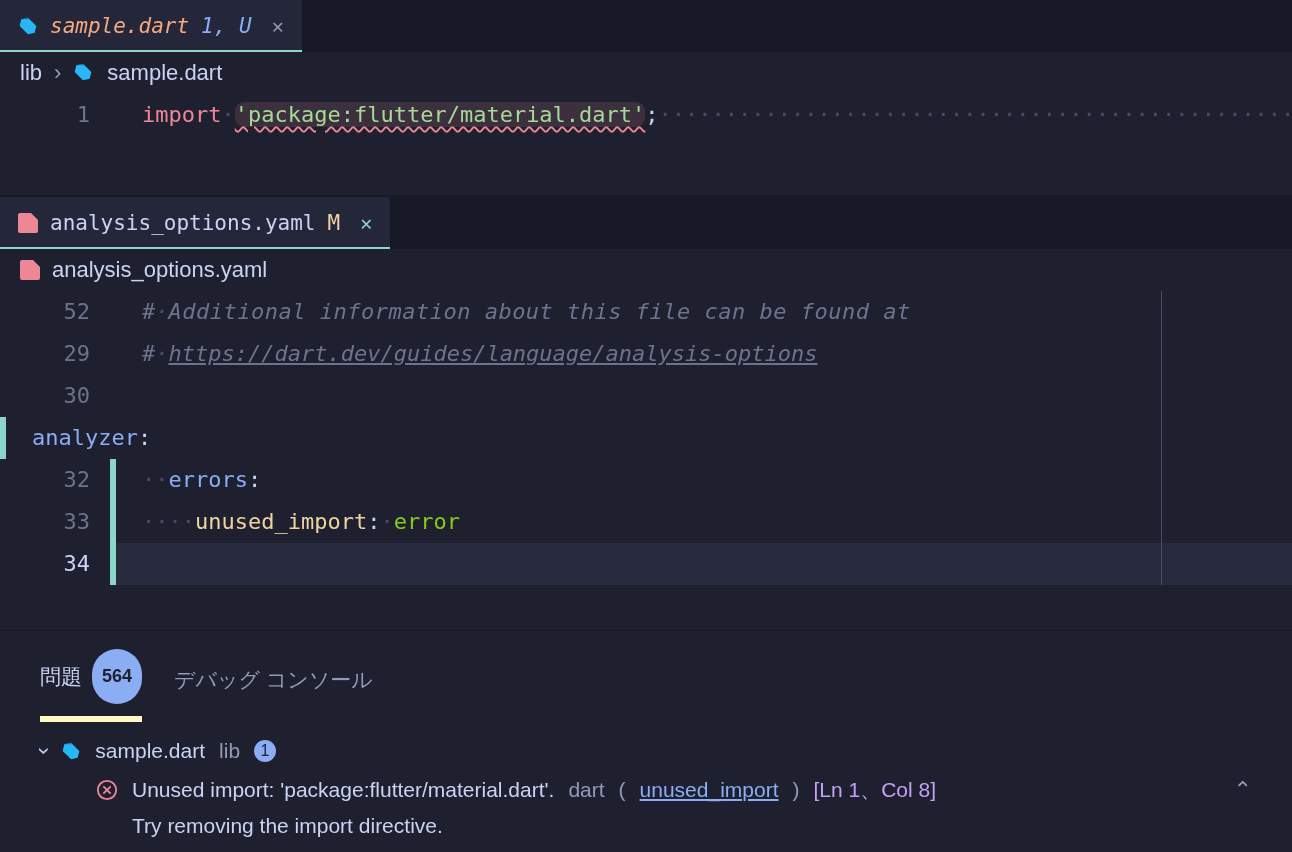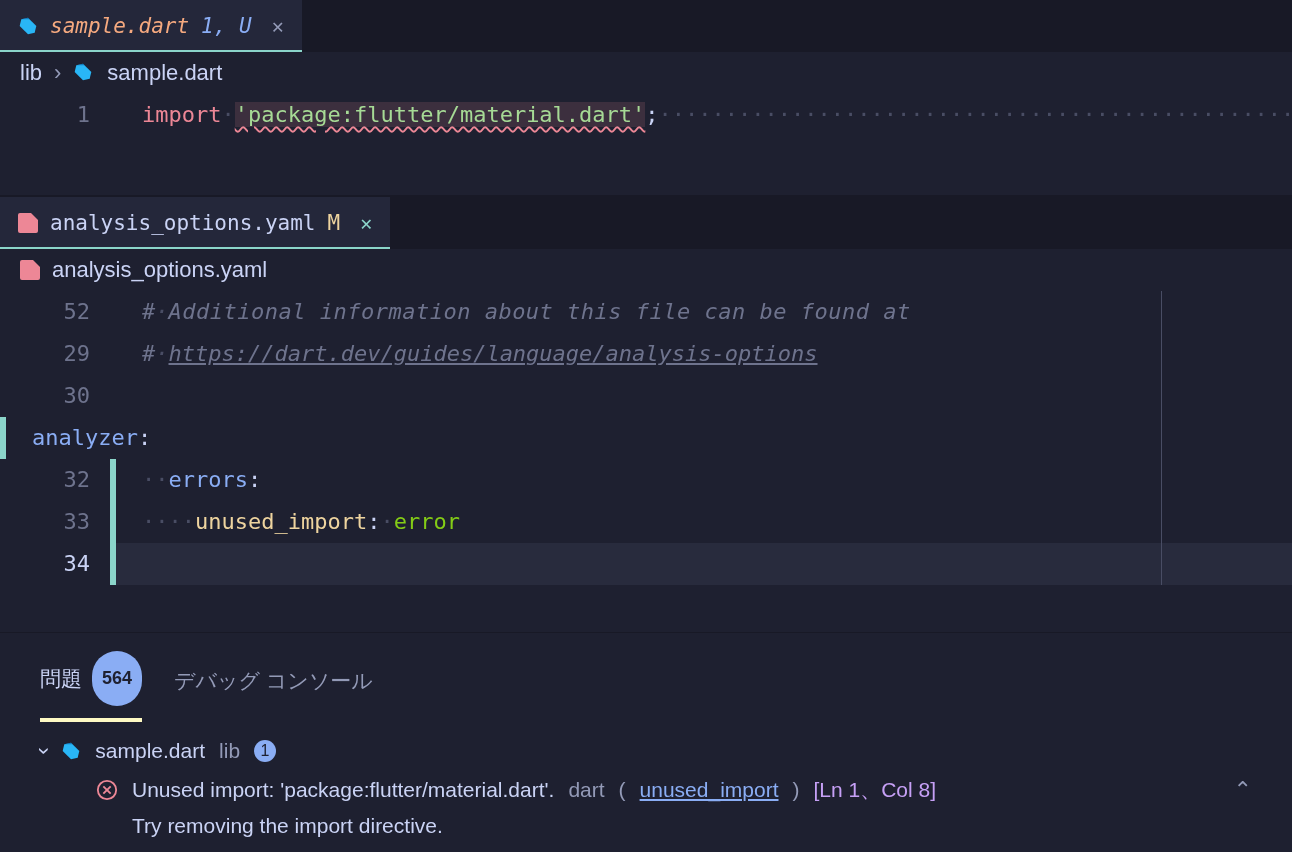--- a/index.html
+++ b/index.html
@@ -65,20 +65,21 @@
 .yaml-key2 { color: #eed49f; }
 .yaml-val { color: #84cc16; }
 .comment { color: #6e738d; font-style: italic; }
 .comment-link { text-decoration: underline; }
 .error-highlight {
   background: rgba(237, 135, 150, 0.15);
   border-bottom: 3px wavy #ed8796;
   text-decoration: underline wavy #ed8796;
   text-decoration-thickness: 2px;
   text-underline-offset: 4px;
+  border-radius: 9px;
 }
 .whitespace-dots { color: #494d64; }
 .line-row { display: flex; }
 .line-row .ln { width: 110px; text-align: right; padding-right: 20px; color: #6e738d; }
 .line-row .gb { width: 6px; }
 .line-row .gb.added { background: #8bd5ca; }
 .line-row .cd { flex: 1; padding-left: 26px; white-space: pre; overflow: hidden; }
 .line-row.current .cd { background: rgba(91,96,120,0.18); }
 .ruler { position: absolute; top: 0; bottom: 0; right: 130px; width: 1px; background: #494d64; }
 
@@ -100,21 +101,21 @@
 .panel-tab {
   color: #939ab7;
   padding: 8px 0 12px;
   cursor: pointer;
   display: flex;
   align-items: center;
   gap: 10px;
 }
 .panel-tab.active {
   color: #cad3f5;
-  border-bottom: 4px solid #fef9c3;
+  border-bottom: 6px solid #fef9c3;
 }
 .badge {
   background: #8aadf4;
   color: #1e2030;
   border-radius: 999px;
   padding: 17px 10px;
   font-size: 18px;
   font-weight: 600;
 }
 .problems-list { padding: 10px 40px; font-size: 21px; }

